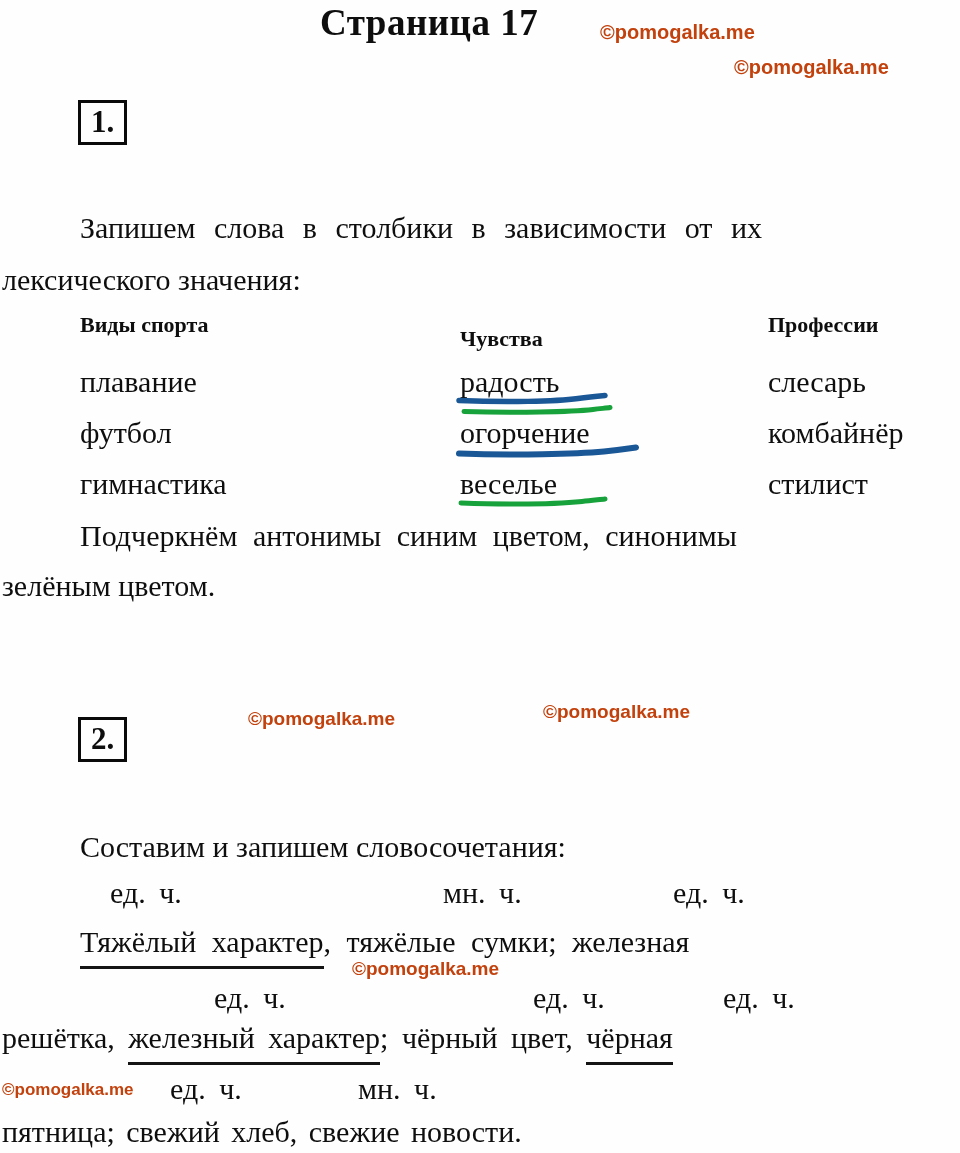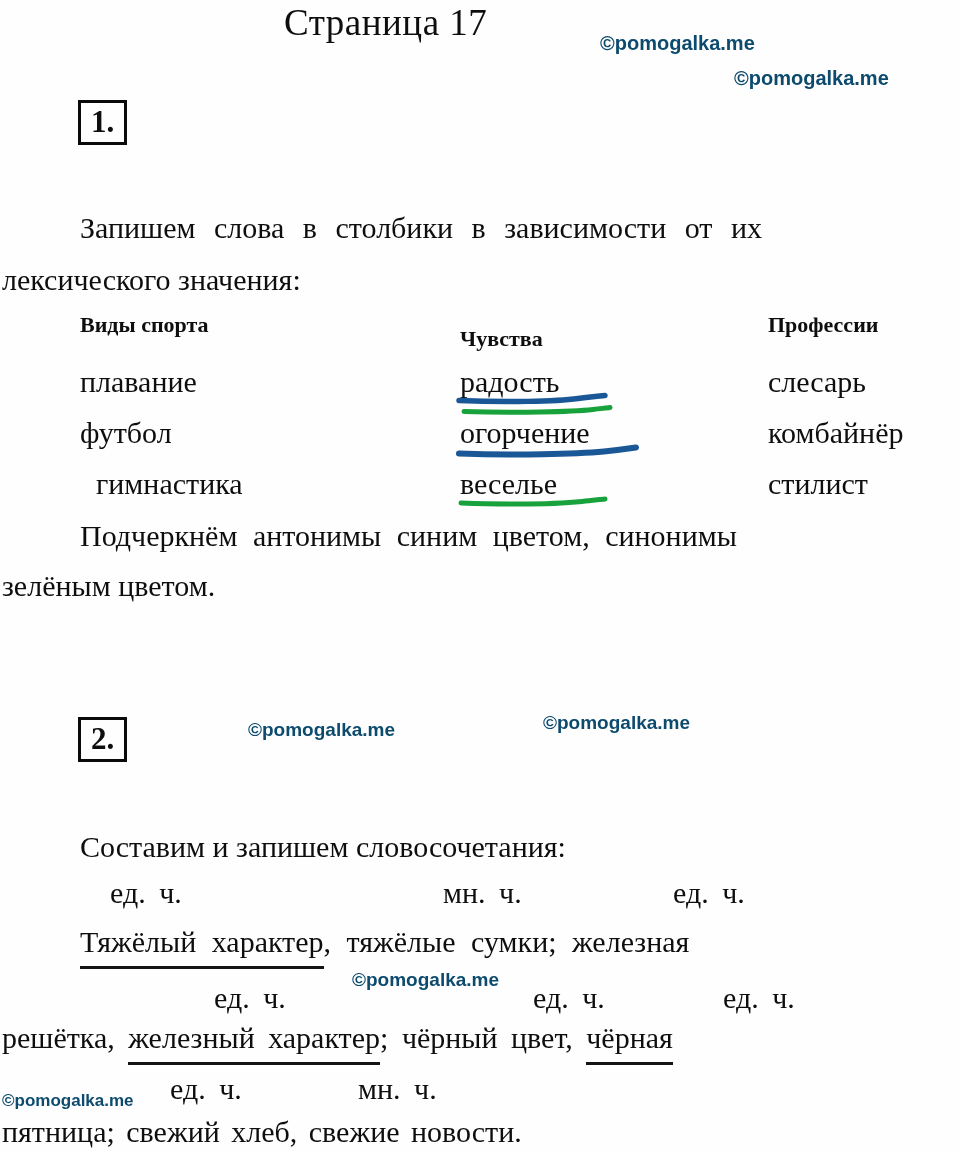--- a/index.html
+++ b/index.html
@@ -5,22 +5,22 @@
   html,body{margin:0;padding:0;background:#ffffff;}
   .page{
     position:relative;
     width:960px;height:1153px;
     background:#fefefe;
     font-family:"Liberation Serif", serif;
     color:#0e0e0e;
     overflow:hidden;
   }
   .abs{position:absolute;white-space:nowrap;}
-  .title{font-size:37px;font-weight:normal;letter-spacing:.5px;}
-  .wm{font-family:"Liberation Sans", sans-serif;font-weight:bold;color:#0c4a6e;margin-top:11px;}
+  .title{font-size:37px;font-weight:bold;letter-spacing:.5px;margin-left:36px;}
+  .wm{font-family:"Liberation Sans", sans-serif;font-weight:bold;color:#c2410c;}
   .wm-lg{font-size:20px;}
   .wm-md{font-size:19px;}
   .wm-sm{font-size:17px;}
   .numbox{
     width:43px;height:37px;
     border:3px solid #0a0a0a;
     display:flex;align-items:center;justify-content:center;
     font-size:31px;font-weight:bold;
     padding-bottom:2px;
   }
@@ -54,21 +54,21 @@
   <div class="abs col-header" style="left:768px;top:312px;">Профессии</div>
 
   <div class="abs body-text" style="left:80px;top:362px;font-family:Liberation Serif, serif;">плавание</div>
   <div class="abs body-text" style="left:460px;top:362px;">радость</div>
   <div class="abs body-text" style="left:768px;top:362px;">слесарь</div>
 
   <div class="abs body-text" style="left:80px;top:413px;">футбол</div>
   <div class="abs body-text" style="left:460px;top:413px;text-align:center;">огорчение</div>
   <div class="abs body-text" style="left:768px;top:413px;">комбайнёр</div>
 
-  <div class="abs body-text" style="left:80px;top:464px;margin-left:16px;">гимнастика</div>
+  <div class="abs body-text" style="left:80px;top:464px;">гимнастика</div>
   <div class="abs body-text" style="left:460px;top:464px;">веселье</div>
   <div class="abs body-text" style="left:768px;top:464px;">стилист</div>
 
   <svg class="stroke" style="left:456px;top:392px;" width="152" height="14" viewBox="0 0 152 14">
     <path d="M3 8.5 C50 10.5 100 9.5 122 6.5 C132 5 143 4 149 3.5" stroke-width="5.5" stroke="#1a5796"></path>
   </svg>
   <svg class="stroke" style="left:461px;top:404px;" width="152" height="12" viewBox="0 0 152 12">
     <path d="M3 7.5 C55 9 110 8 132 5.5 C140 4.5 146 4 149 3.5" stroke-width="5" stroke="#18a23c"></path>
   </svg>
   <svg class="stroke" style="left:456px;top:443px;" width="184" height="16" viewBox="0 0 184 16">

